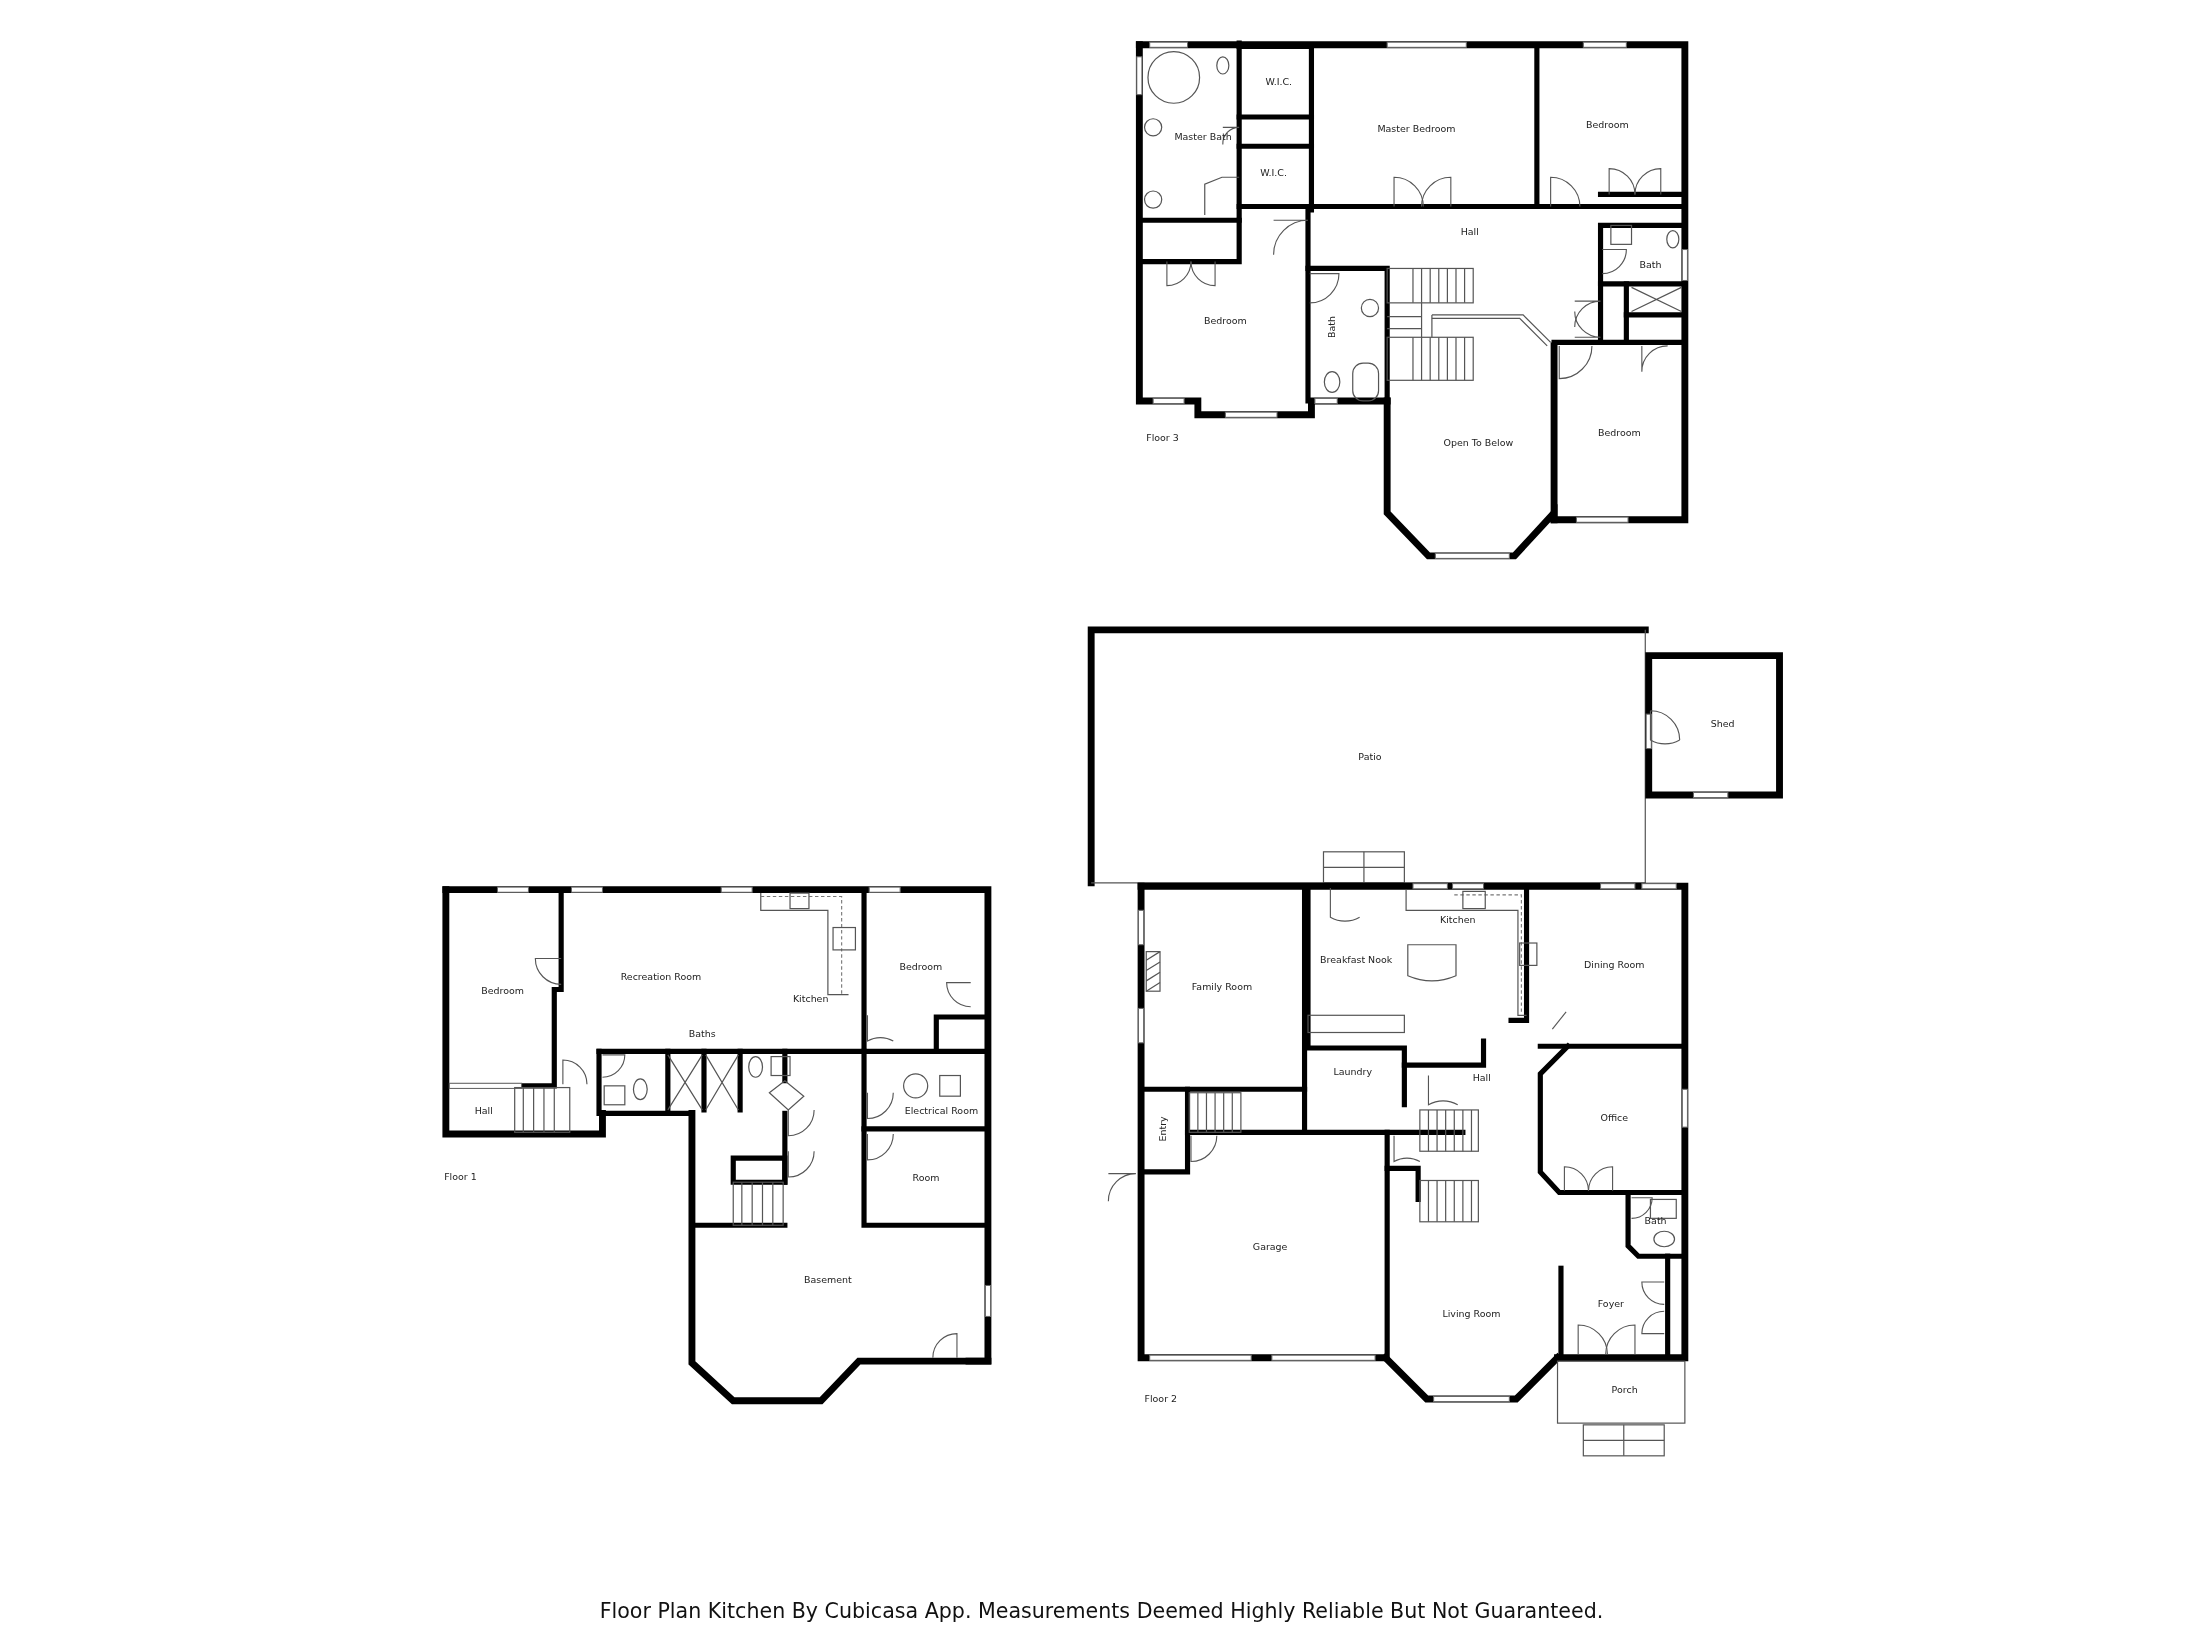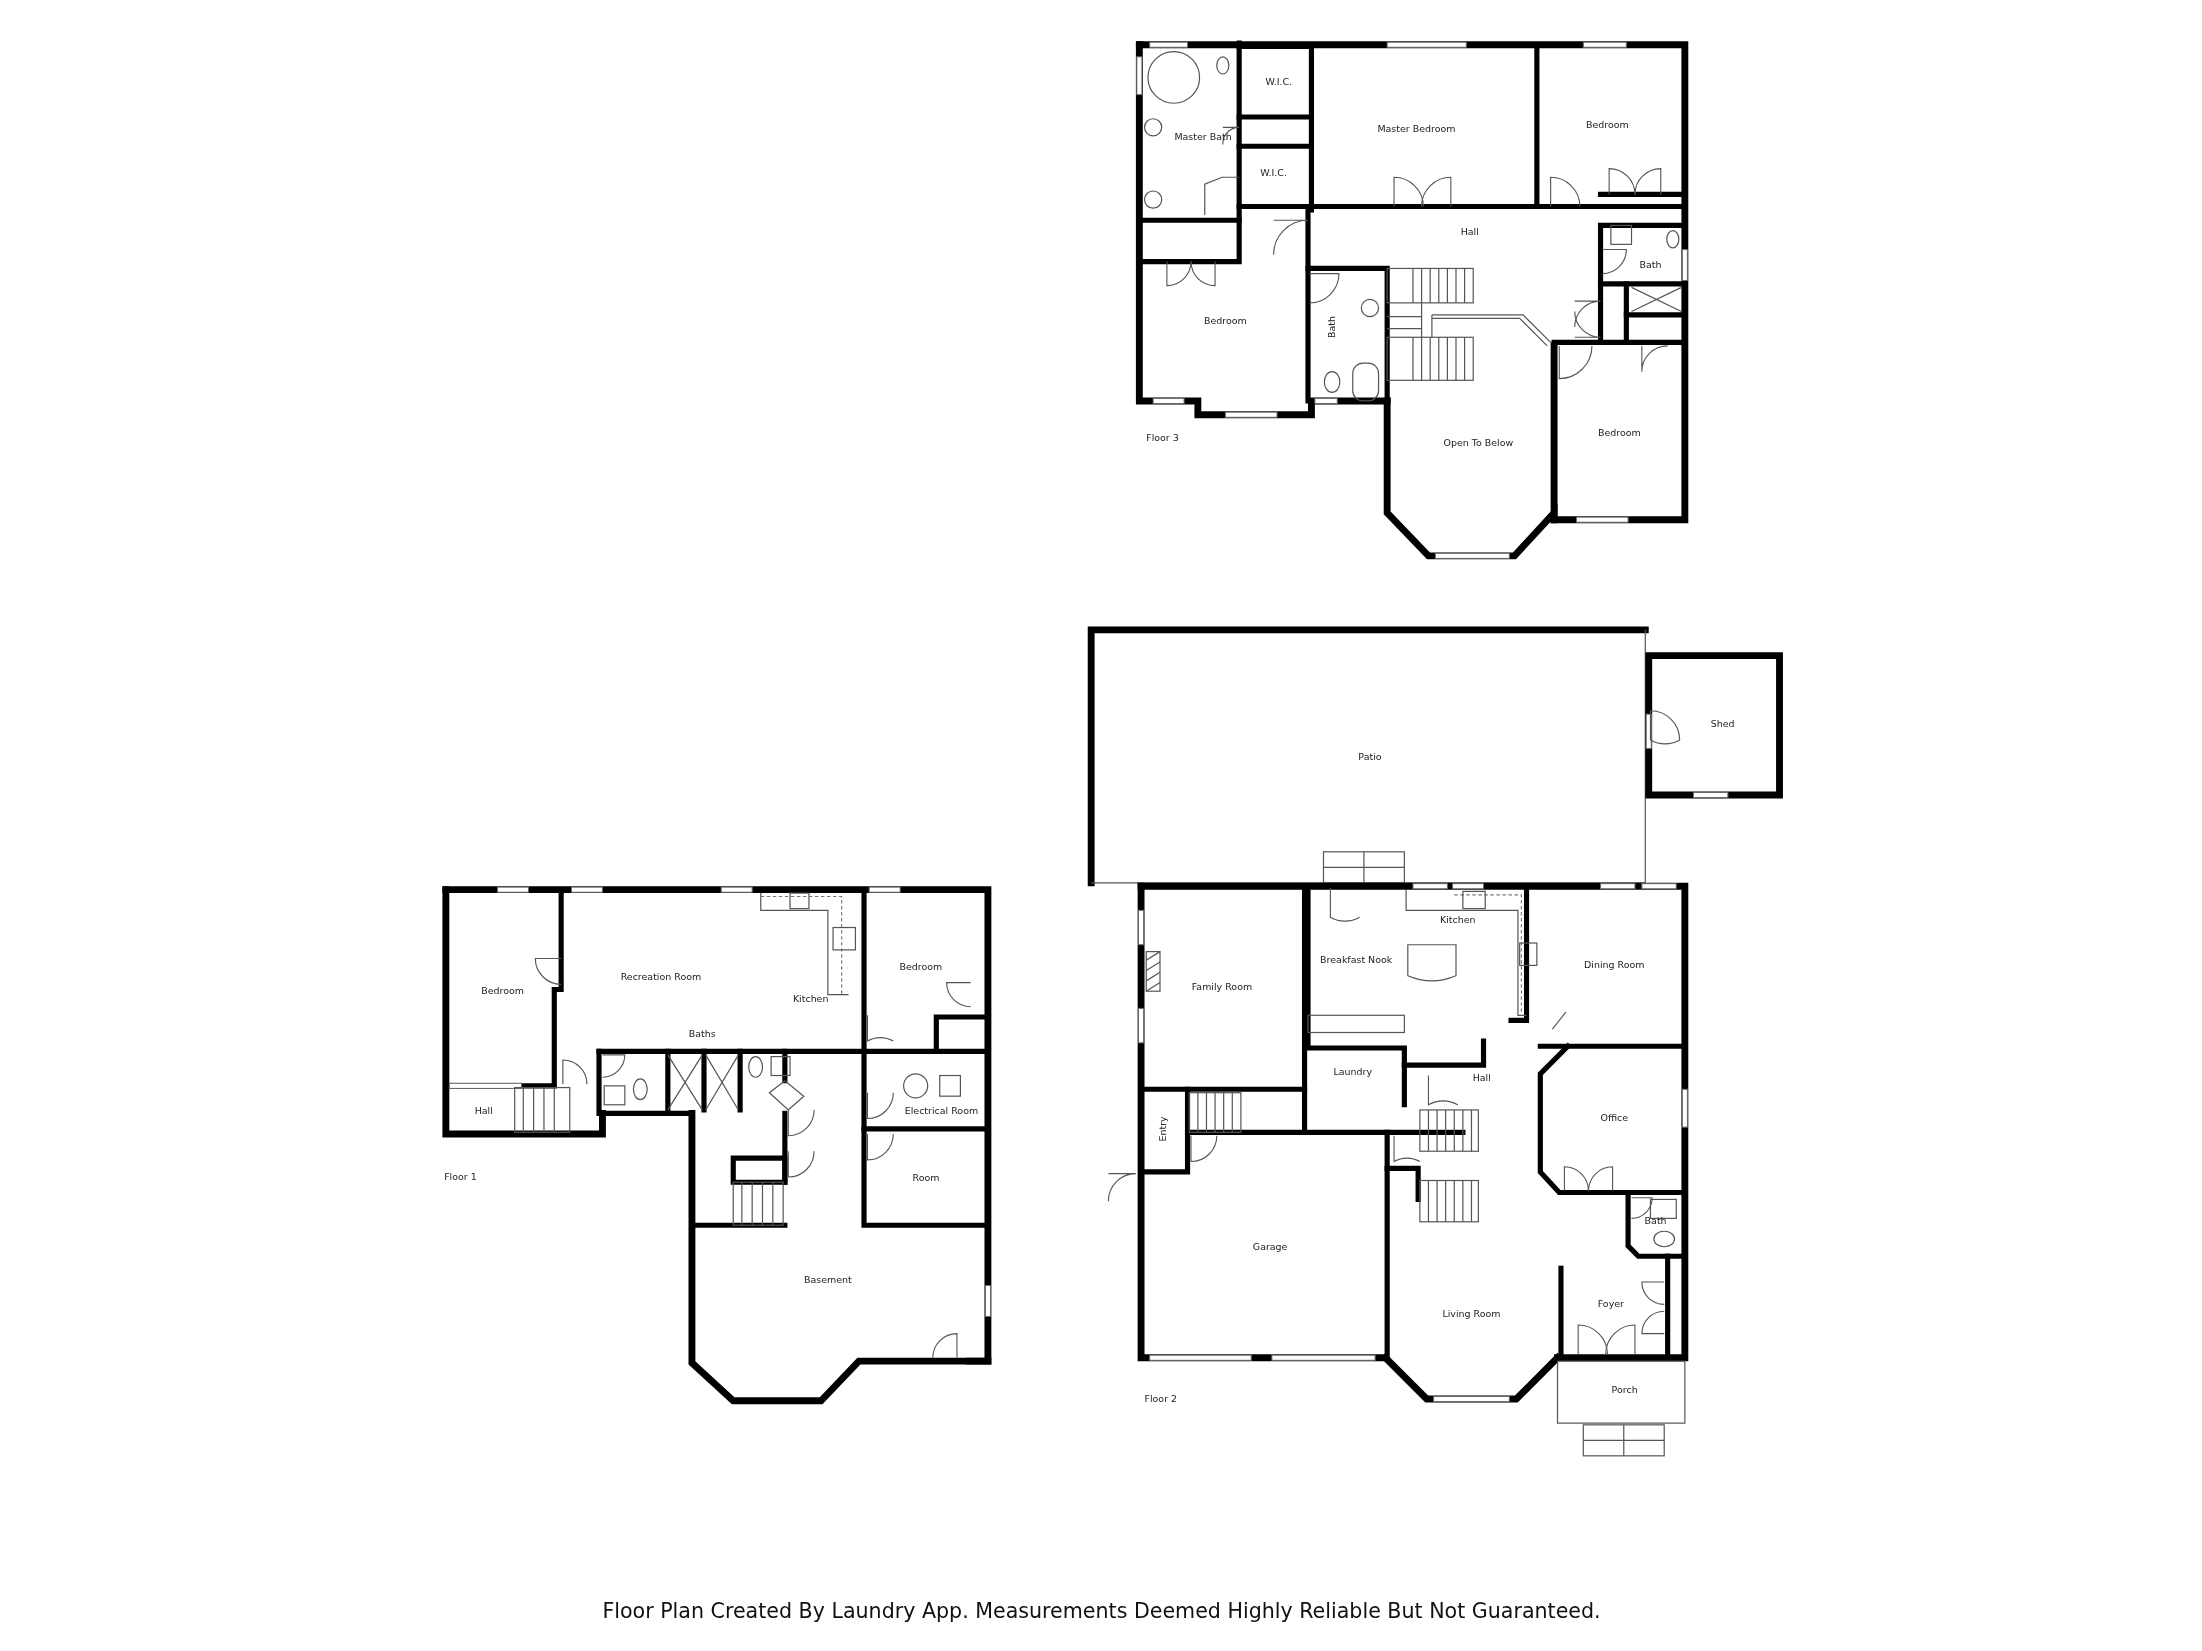--- a/index.html
+++ b/index.html
@@ -264,14 +264,14 @@
     <text class="room-label" x="1070" y="1124">Bedroom</text>
     <text class="room-label" x="816" y="1202">Baths</text>
     <text class="room-label" x="562" y="1292">Hall</text>
     <text class="room-label" x="1094" y="1292">Electrical Room</text>
     <text class="room-label" x="1076" y="1370">Room</text>
     <text class="room-label" x="962" y="1488">Basement</text>
     <text class="floor-label" x="516" y="1372">Floor 1</text>
   </g>
 </svg>
 
-<div class="footer">Floor Plan Created By Laundry App. Measurements Deemed Highly Reliable But Not Guaranteed.</div>
+<div class="footer">Floor Plan Kitchen By Cubicasa App. Measurements Deemed Highly Reliable But Not Guaranteed.</div>
 
 
 </body></html>

